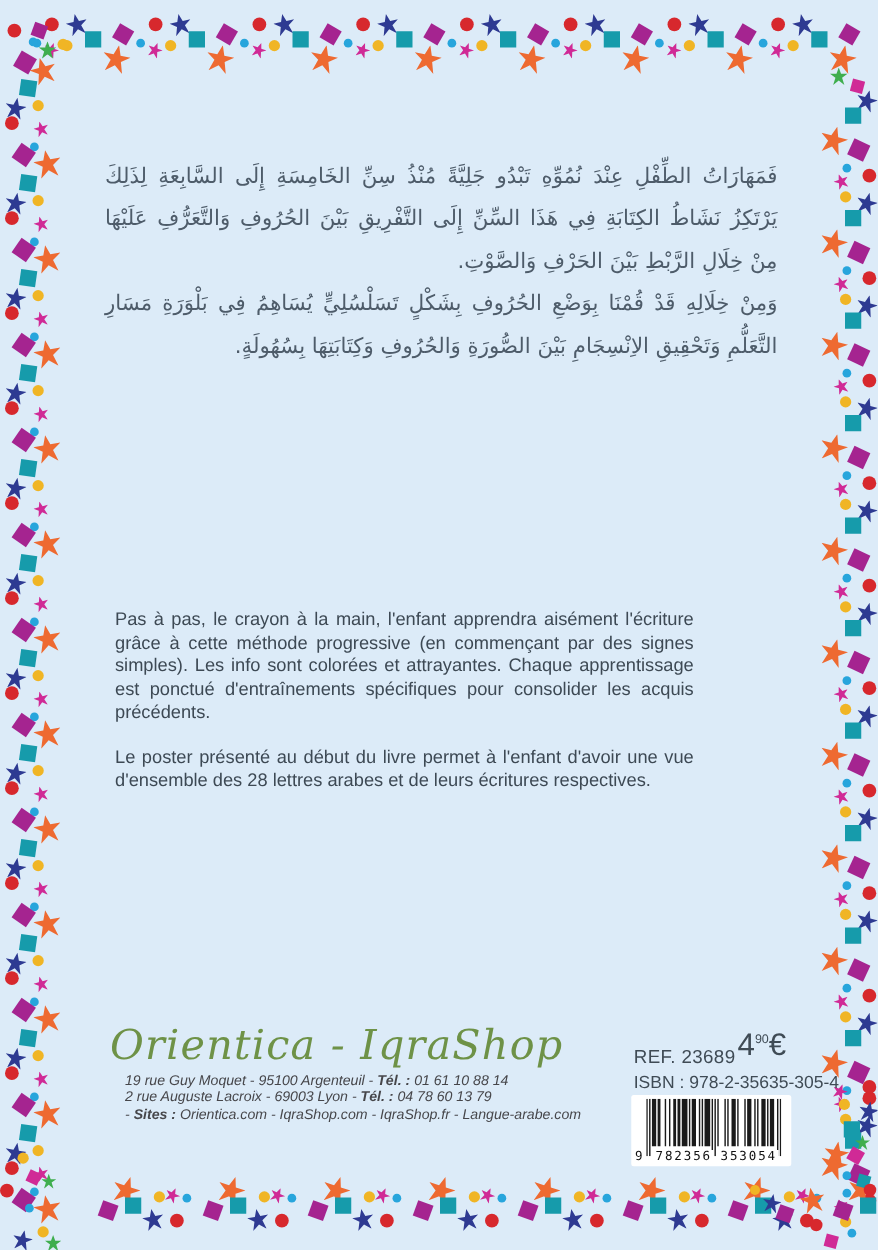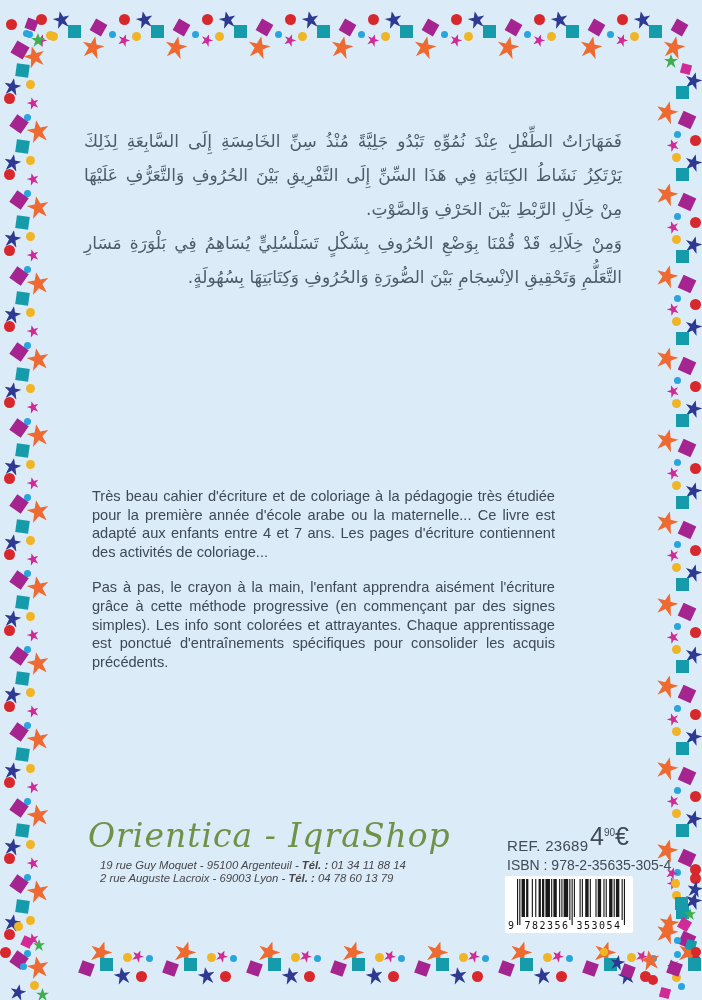--- a/index.html
+++ b/index.html
@@ -410,29 +410,30 @@
     <div class="shape diamond" style="left: 660px; top: 988px; width: 10px; height: 10px; background: rgb(208, 42, 150); transform: rotate(15deg);"></div>
     <div class="shape circle" style="left: 678px; top: 983px; width: 7px; height: 7px; background: rgb(39, 165, 220);"></div>
   </div>
 
 <section id="arabic-section">
     <p>فَمَهَارَاتُ الطِّفْلِ عِنْدَ نُمُوِّهِ تَبْدُو جَلِيَّةً مُنْذُ سِنِّ الخَامِسَةِ إِلَى السَّابِعَةِ لِذَلِكَ يَرْتَكِزُ نَشَاطُ الكِتَابَةِ فِي هَذَا السِّنِّ إِلَى التَّفْرِيقِ بَيْنَ الحُرُوفِ وَالتَّعَرُّفِ عَلَيْهَا مِنْ خِلَالِ الرَّبْطِ بَيْنَ الحَرْفِ وَالصَّوْتِ.</p>
     <p>وَمِنْ خِلَالِهِ قَدْ قُمْنَا بِوَضْعِ الحُرُوفِ بِشَكْلٍ تَسَلْسُلِيٍّ يُسَاهِمُ فِي بَلْوَرَةِ مَسَارِ التَّعَلُّمِ وَتَحْقِيقِ الاِنْسِجَامِ بَيْنَ الصُّورَةِ وَالحُرُوفِ وَكِتَابَتِهَا بِسُهُولَةٍ.</p>
   </section>
 
 <section id="french-section">
-    <p>Très beau cahier d'écriture et de coloriage à la pédagogie très étudiée pour la première année d'école arabe ou la maternelle... Ce livre est adapté aux enfants entre 4 et 7 ans. Les pages d'écriture contiennent des activités de coloriage...</p>
     <p>Pas à pas, le crayon à la main, l'enfant apprendra aisément l'écriture grâce à cette méthode progressive (en commençant par des signes simples). Les info sont colorées et attrayantes. Chaque apprentissage est ponctué d'entraînements spécifiques pour consolider les acquis précédents.</p>
+    <p>Le poster présenté au début du livre permet à l'enfant d'avoir une vue d'ensemble des 28 lettres arabes et de leurs écritures respectives.</p>
   </section>
 
 <div class="logo" style="color: rgb(110, 146, 71);">Orientica - IqraShop</div>
 
 <div class="addresses" id="address-lines">
-    <div class="addr-line"><span>19 rue Guy Moquet - 95100 Argenteuil - </span><span class="b">Tél. :</span><span> 01 34 11 88 14</span></div>
+    <div class="addr-line"><span>19 rue Guy Moquet - 95100 Argenteuil - </span><span class="b">Tél. :</span><span> 01 61 10 88 14</span></div>
     <div class="addr-line"><span>2 rue Auguste Lacroix - 69003 Lyon - </span><span class="b">Tél. :</span><span> 04 78 60 13 79</span></div>
+    <div class="addr-line"><span>- </span><span class="b">Sites :</span><span> Orientica.com - IqraShop.com - IqraShop.fr - Langue-arabe.com</span></div>
   </div>
 
 <div class="ref">REF. 23689</div>
 
 <div class="price"><span>4</span><sup>90</sup><span>€</span></div>
 
 <div class="isbn">ISBN : 978-2-35635-305-4</div>
 
 <div class="barcode">
   <svg width="108" height="46" viewBox="0 0 95 46" preserveAspectRatio="none">

